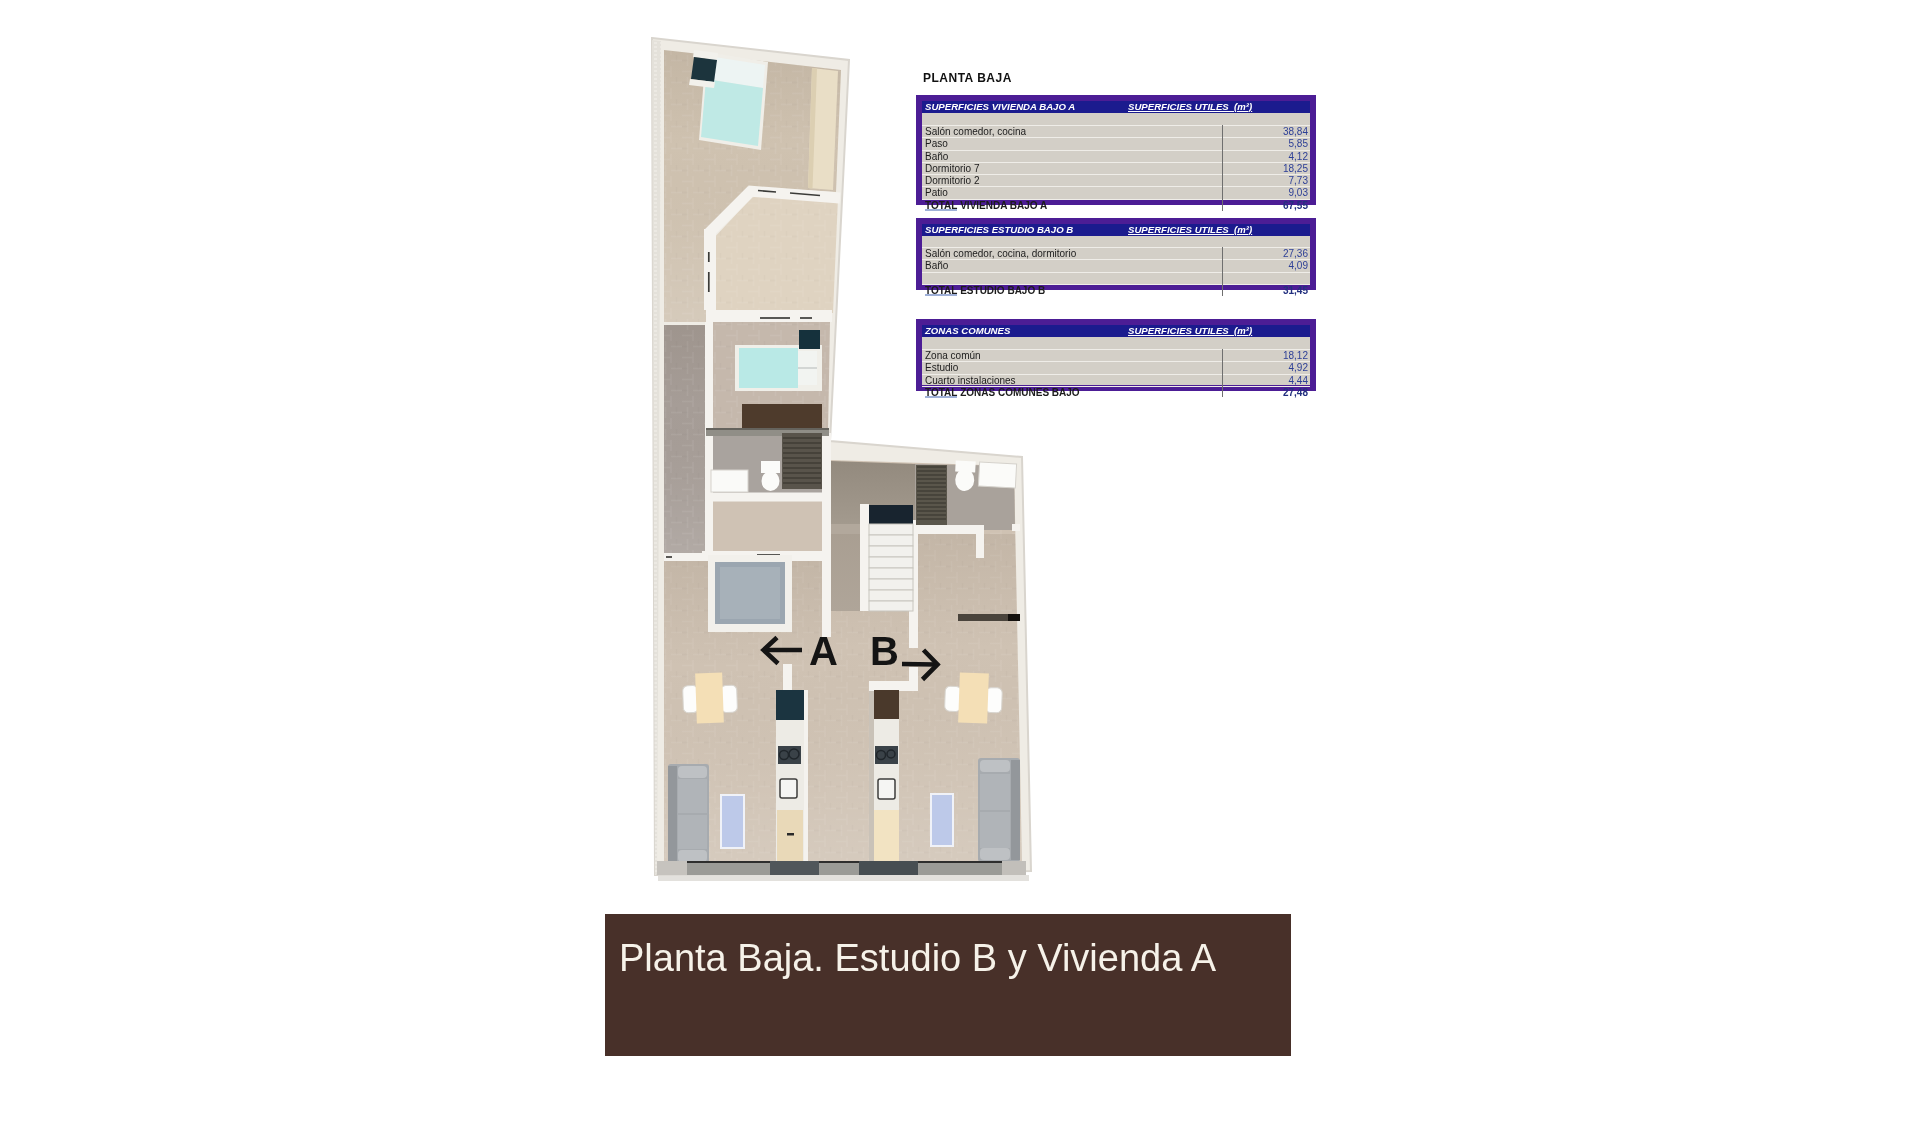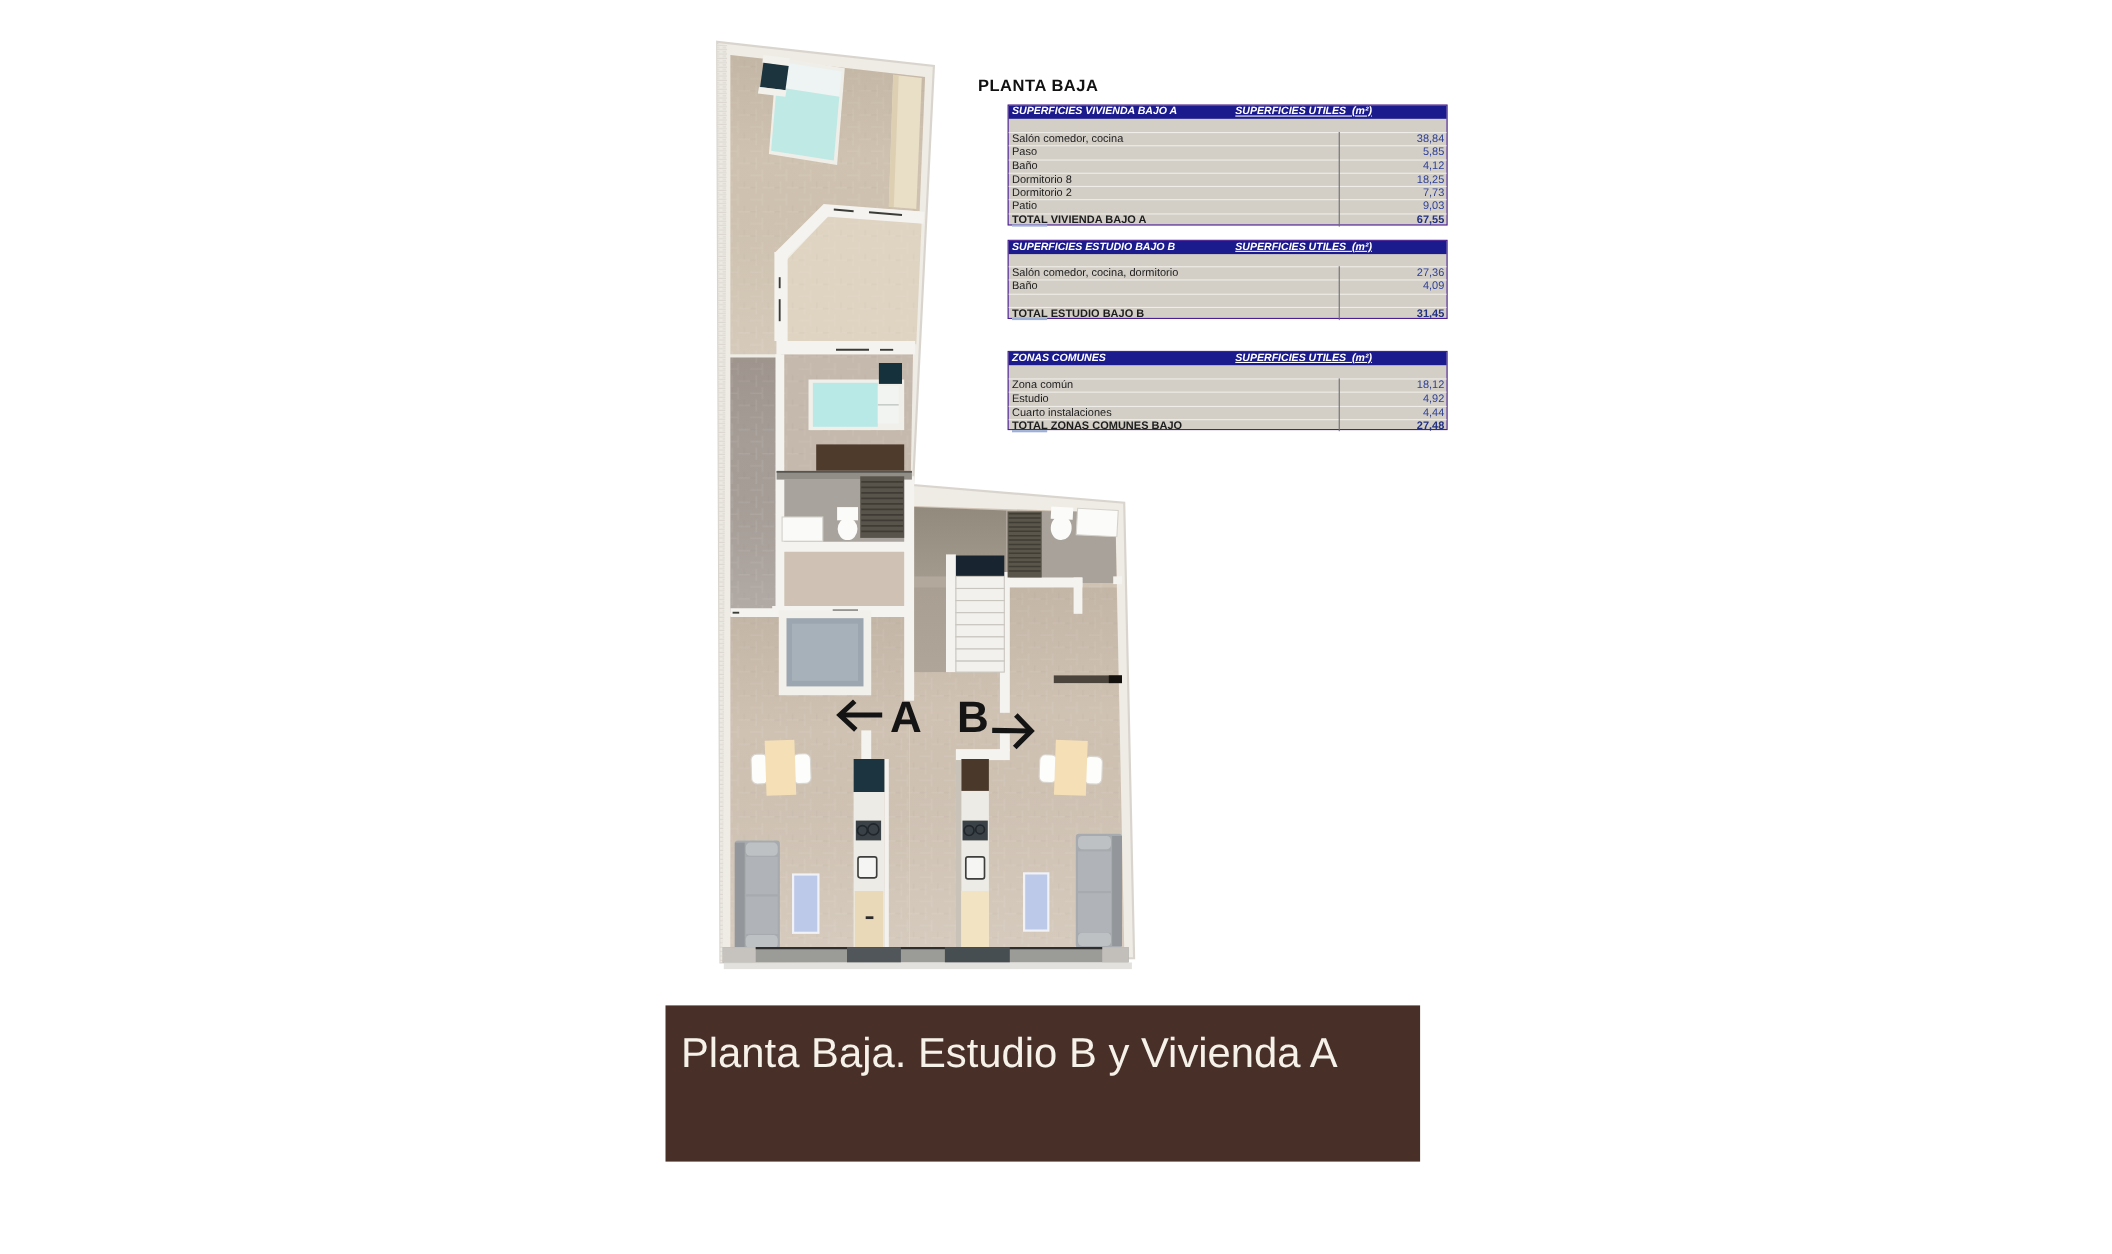--- a/index.html
+++ b/index.html
@@ -1,33 +1,33 @@
 <!DOCTYPE html>
 <html><head>
 <meta charset="utf-8">
 <style>
   html,body{margin:0;padding:0;background:#ffffff;}
   body{width:1920px;height:1140px;position:relative;font-family:"Liberation Sans",sans-serif;overflow:hidden;}
   #plan{position:absolute;left:0;top:0;width:1920px;height:1140px;}
   
-  .tbl{position:absolute;left:916px;width:400px;background:#D3CFC7;border:1px solid #4c1d95;box-sizing:border-box;}
+  .tbl{position:absolute;left:916px;width:400px;background:#D3CFC7;border:6px solid #4c1d95;box-sizing:border-box;}
   .thead{position:relative;height:12px;background:#1b1b8e;color:#fff;font-style:italic;font-weight:bold;font-size:9.6px;line-height:12px;white-space:nowrap;}
   .thead .h1{position:absolute;left:3px;top:0;}
   .thead .h2{position:absolute;left:206px;top:0;text-decoration:underline;}
   .row{position:relative;height:12.3px;border-top:1px solid #efede8;box-sizing:border-box;font-size:10px;line-height:11.5px;color:#1c1c1c;white-space:nowrap;}
   .row .lab{position:absolute;left:3px;top:0;}
   .row .val{position:absolute;right:2px;top:0;color:#2d3f96;}
   .row.empty{border-top:none;}
   .row.total{font-weight:bold;}
   .row.total .val{color:#23307f;} .tu{position:relative;display:inline-block;} .tu:after{content:"";position:absolute;left:0;right:0;bottom:0.5px;height:1.8px;background:#9fb0d8;}
   .vdiv{position:absolute;width:1px;background:#6f6f6f;left:300px;}
   
   #banner{position:absolute;left:605px;top:914px;width:658px;height:142px;background:#483029;padding-left:28px;}
   #banner span{position:absolute;left:14px;top:24.5px;font-size:38px;line-height:38px;color:#f6f2e9;}
-  #title{position:absolute;left:889px;top:73px;font-size:15px;line-height:11.8px;font-weight:bold;color:#111;letter-spacing:.5px;}
+  #title{position:absolute;left:923px;top:73px;font-size:12px;line-height:11.8px;font-weight:bold;color:#111;letter-spacing:.5px;}
 </style>
 </head>
 <body>
 
 <svg id="plan" viewBox="0 0 1920 1140" xmlns="http://www.w3.org/2000/svg">
   <defs>
     <linearGradient id="shade" x1="0" y1="0" x2="0" y2="1">
       <stop offset="0" stop-color="#5a4a38" stop-opacity="0.10"></stop>
       <stop offset="0.35" stop-color="#5a4a38" stop-opacity="0"></stop>
       <stop offset="0.75" stop-color="#ffffff" stop-opacity="0.05"></stop>
@@ -321,21 +321,21 @@
     </div>
   <div class="row">
       <span class="lab">Paso</span>
       <span class="val">5,85</span>
     </div>
   <div class="row">
       <span class="lab">Baño</span>
       <span class="val">4,12</span>
     </div>
   <div class="row">
-      <span class="lab">Dormitorio 8</span>
+      <span class="lab">Dormitorio 7</span>
       <span class="val">18,25</span>
     </div>
   <div class="row">
       <span class="lab">Dormitorio 2</span>
       <span class="val">7,73</span>
     </div>
   <div class="row">
       <span class="lab">Patio</span>
       <span class="val">9,03</span>
     </div>

